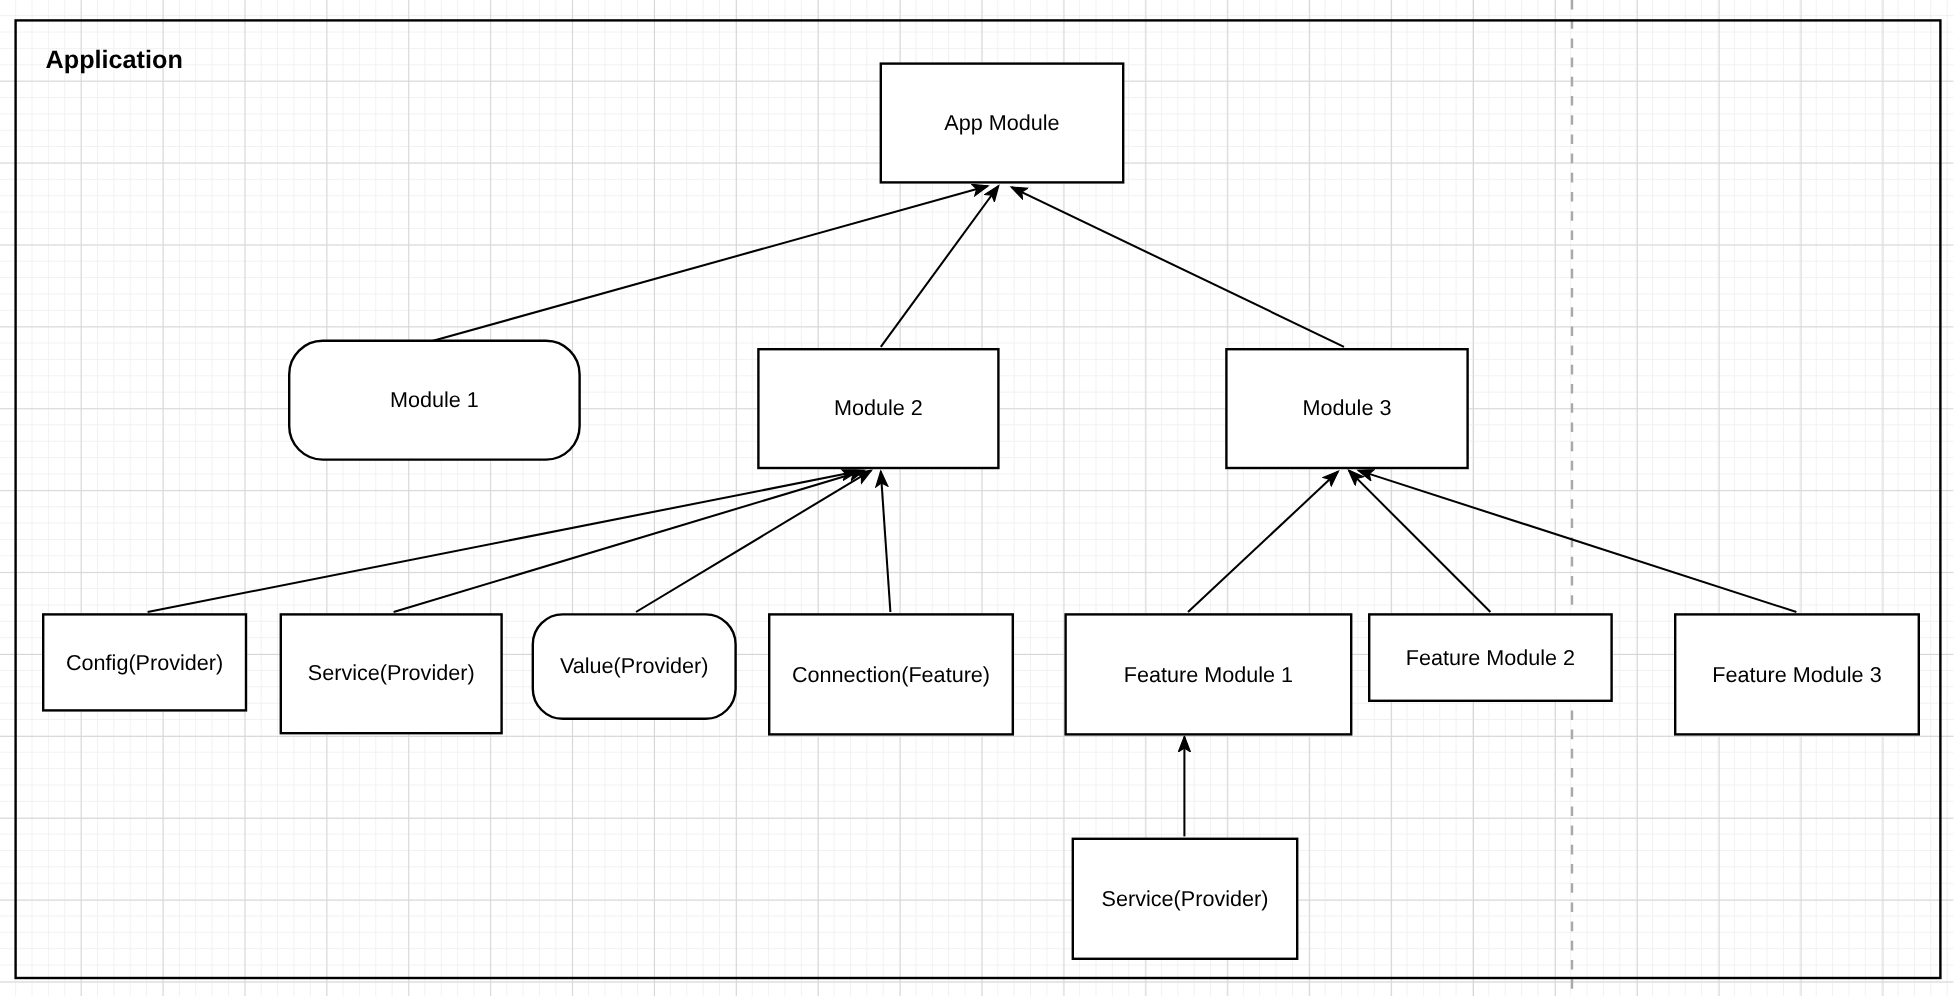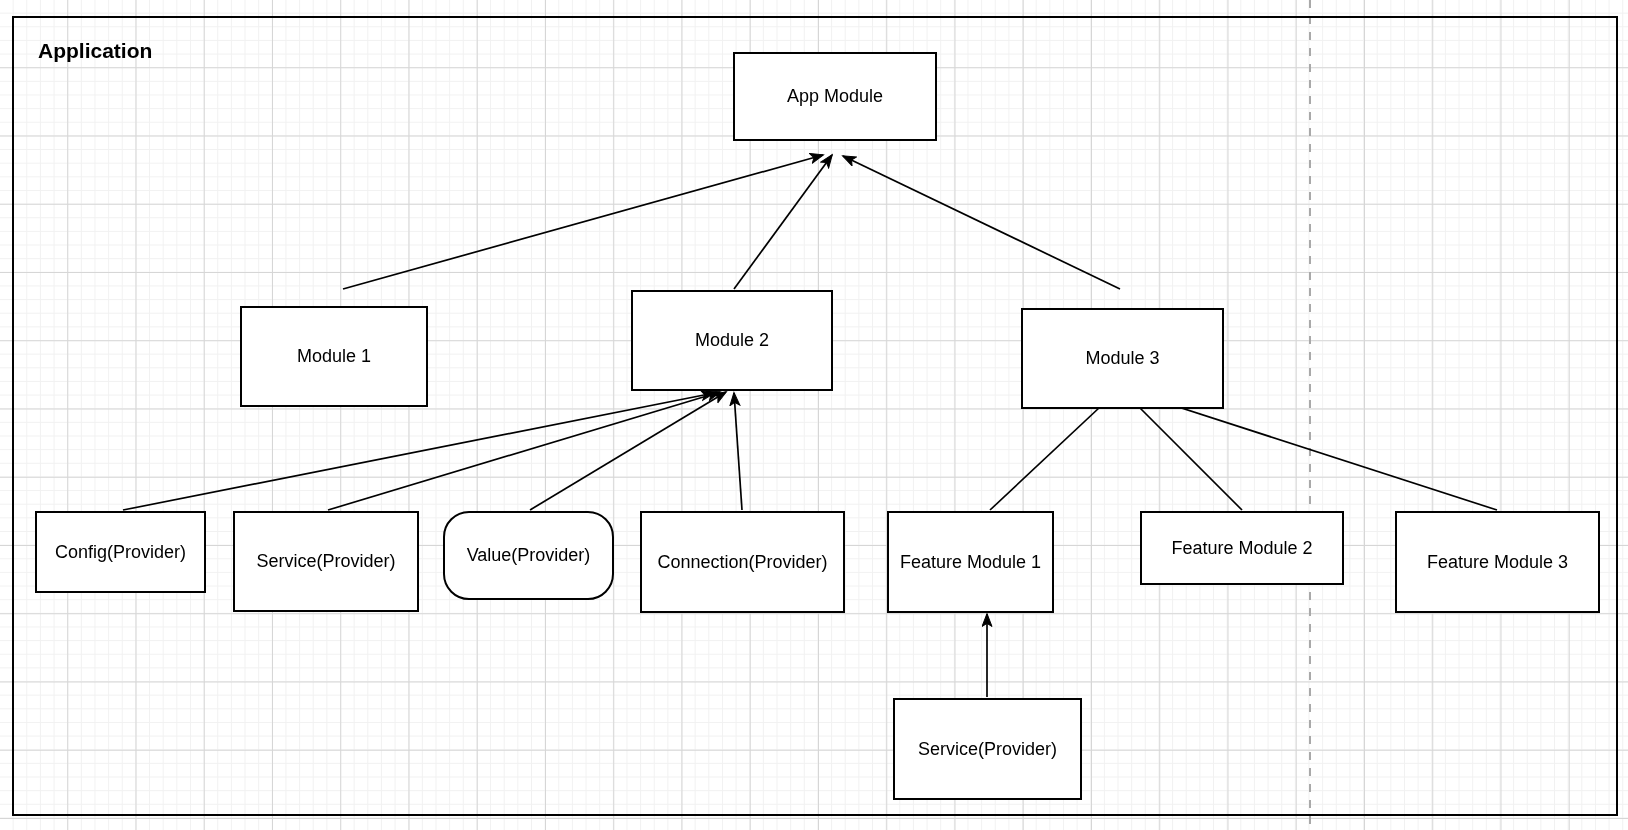--- a/index.html
+++ b/index.html
@@ -97,45 +97,45 @@
         <path d="M 530 510 L 726 392" stroke="#000000" stroke-width="1.7" fill="none" marker-end="url(#arrowhead)"></path>
         <path d="M 742 510 L 734 393" stroke="#000000" stroke-width="1.7" fill="none" marker-end="url(#arrowhead)"></path>
         <path d="M 990 510 L 1115 393" stroke="#000000" stroke-width="1.7" fill="none" marker-end="url(#arrowhead)"></path>
         <path d="M 1242 510 L 1124 392" stroke="#000000" stroke-width="1.7" fill="none" marker-end="url(#arrowhead)"></path>
         <path d="M 1497 510 L 1132 392" stroke="#000000" stroke-width="1.7" fill="none" marker-end="url(#arrowhead)"></path>
         <path d="M 987 697 L 987 614" stroke="#000000" stroke-width="1.7" fill="none" marker-end="url(#arrowhead)"></path>
       </g>
   </svg>
 
   <div id="node-layer">
-      <div class="node" style="left: 733px; top: 52px; width: 204px; height: 89px; background: rgb(255, 255, 255); border-color: rgb(0, 0, 0);">
+      <div class="node" style="left: 733px; top: 52px; width: 204px; height: 101px; background: rgb(255, 255, 255); border-color: rgb(0, 0, 0);">
         <span style="color: rgb(0, 0, 0);">App Module</span>
       </div>
-      <div class="node" style="left: 240px; top: 306px; width: 188px; height: 101px; background: rgb(255, 255, 255); border-color: rgb(0, 0, 0);">
+      <div class="node" style="left: 240px; top: 283px; width: 244px; height: 101px; background: rgb(255, 255, 255); border-color: rgb(0, 0, 0); border-radius: 29px;">
         <span style="color: rgb(0, 0, 0);">Module 1</span>
       </div>
       <div class="node" style="left: 631px; top: 290px; width: 202px; height: 101px; background: rgb(255, 255, 255); border-color: rgb(0, 0, 0); justify-content: center;">
         <span style="color: rgb(0, 0, 0);">Module 2</span>
       </div>
-      <div class="node" style="left: 1021px; top: 308px; width: 203px; height: 101px; background: rgb(255, 255, 255); border-color: rgb(0, 0, 0);">
+      <div class="node" style="left: 1021px; top: 290px; width: 203px; height: 101px; background: rgb(255, 255, 255); border-color: rgb(0, 0, 0);">
         <span style="color: rgb(0, 0, 0);">Module 3</span>
       </div>
       <div class="node" style="left: 35px; top: 511px; width: 171px; height: 82px; background: rgb(255, 255, 255); border-color: rgb(0, 0, 0);">
         <span style="color: rgb(0, 0, 0);">Config(Provider)</span>
       </div>
       <div class="node" style="left: 233px; top: 511px; width: 186px; height: 101px; background: rgb(255, 255, 255); border-color: rgb(0, 0, 0);">
         <span style="color: rgb(0, 0, 0);">Service(Provider)</span>
       </div>
       <div class="node" style="left: 443px; top: 511px; width: 171px; height: 89px; background: rgb(255, 255, 255); border-color: rgb(0, 0, 0); border-radius: 26px;">
         <span style="color: rgb(0, 0, 0);">Value(Provider)</span>
       </div>
       <div class="node" style="left: 640px; top: 511px; width: 205px; height: 102px; background: rgb(255, 255, 255); border-color: rgb(0, 0, 0);">
-        <span style="color: rgb(0, 0, 0);">Connection(Provider)</span>
+        <span style="color: rgb(0, 0, 0);">Connection(Feature)</span>
       </div>
-      <div class="node" style="left: 887px; top: 511px; width: 167px; height: 102px; background: rgb(255, 255, 255); border-color: rgb(0, 0, 0);">
+      <div class="node" style="left: 887px; top: 511px; width: 240px; height: 102px; background: rgb(255, 255, 255); border-color: rgb(0, 0, 0);">
         <span style="color: rgb(0, 0, 0);">Feature Module 1</span>
       </div>
       <div class="node" style="left: 1140px; top: 511px; width: 204px; height: 74px; background: rgb(255, 255, 255); border-color: rgb(0, 0, 0);">
         <span style="color: rgb(0, 0, 0);">Feature Module 2</span>
       </div>
       <div class="node" style="left: 1395px; top: 511px; width: 205px; height: 102px; background: rgb(255, 255, 255); border-color: rgb(0, 0, 0);">
         <span style="color: rgb(0, 0, 0);">Feature Module 3</span>
       </div>
       <div class="node" style="left: 893px; top: 698px; width: 189px; height: 102px; background: rgb(255, 255, 255); border-color: rgb(0, 0, 0);">
         <span style="color: rgb(0, 0, 0);">Service(Provider)</span>

